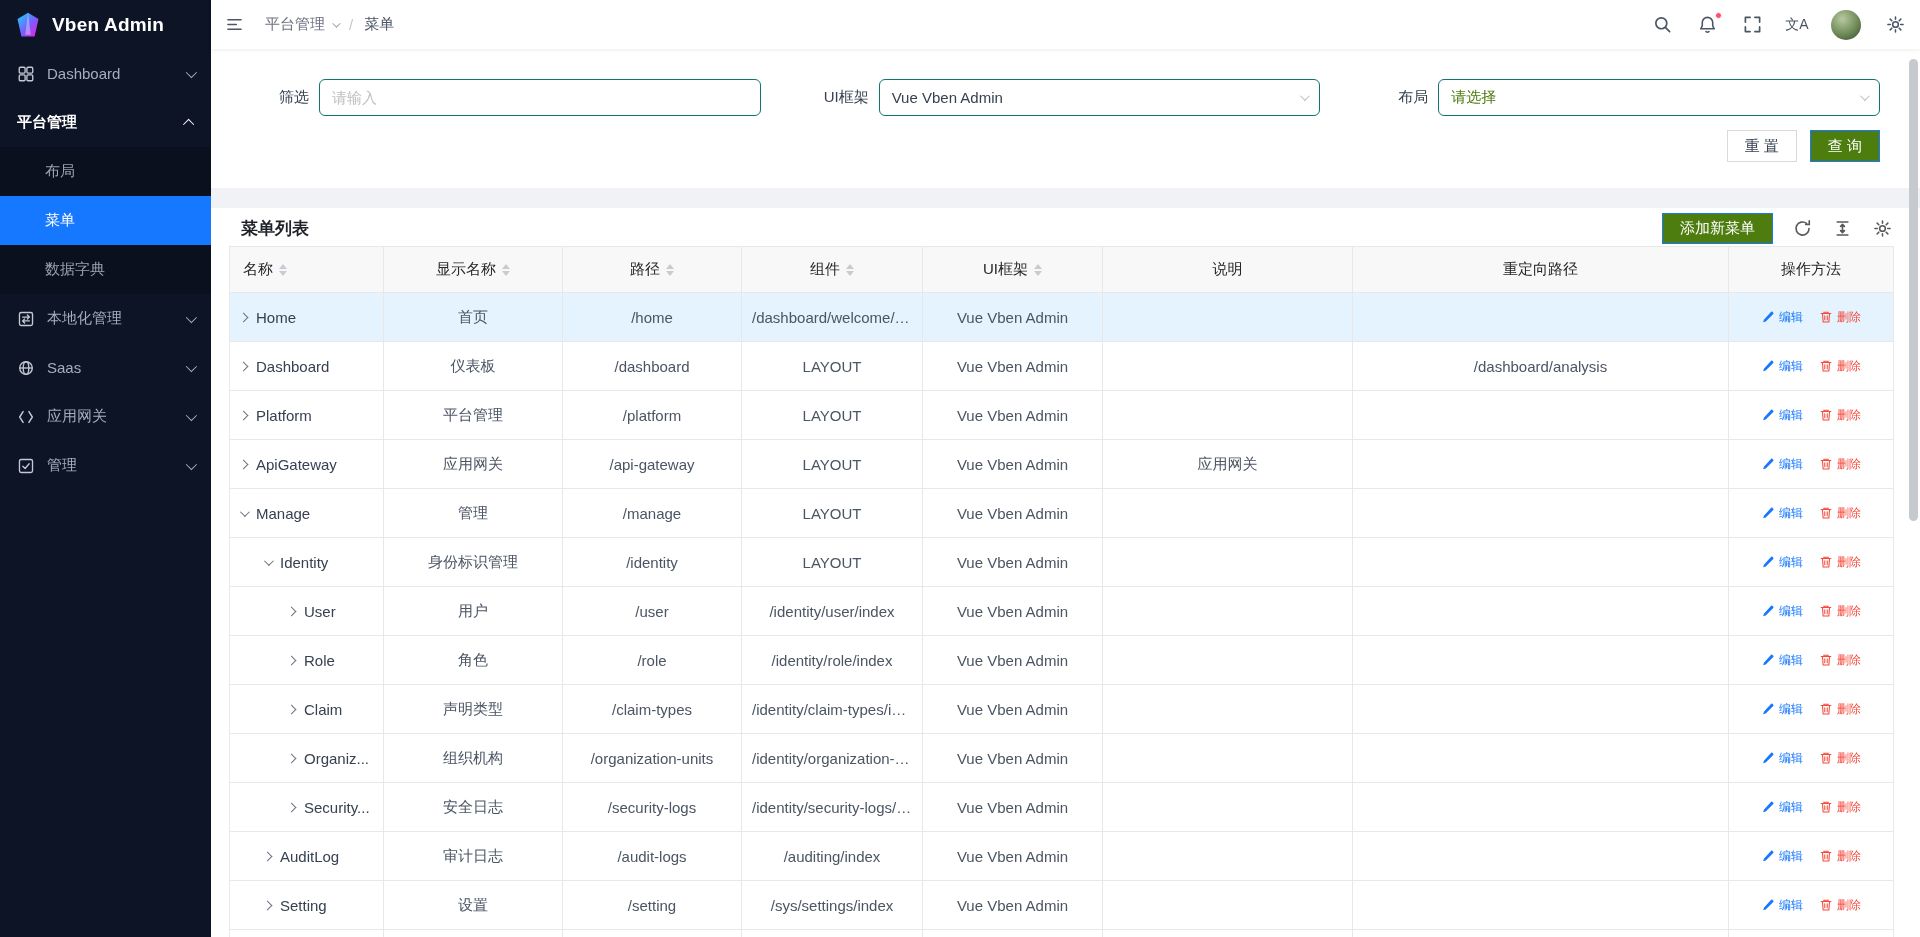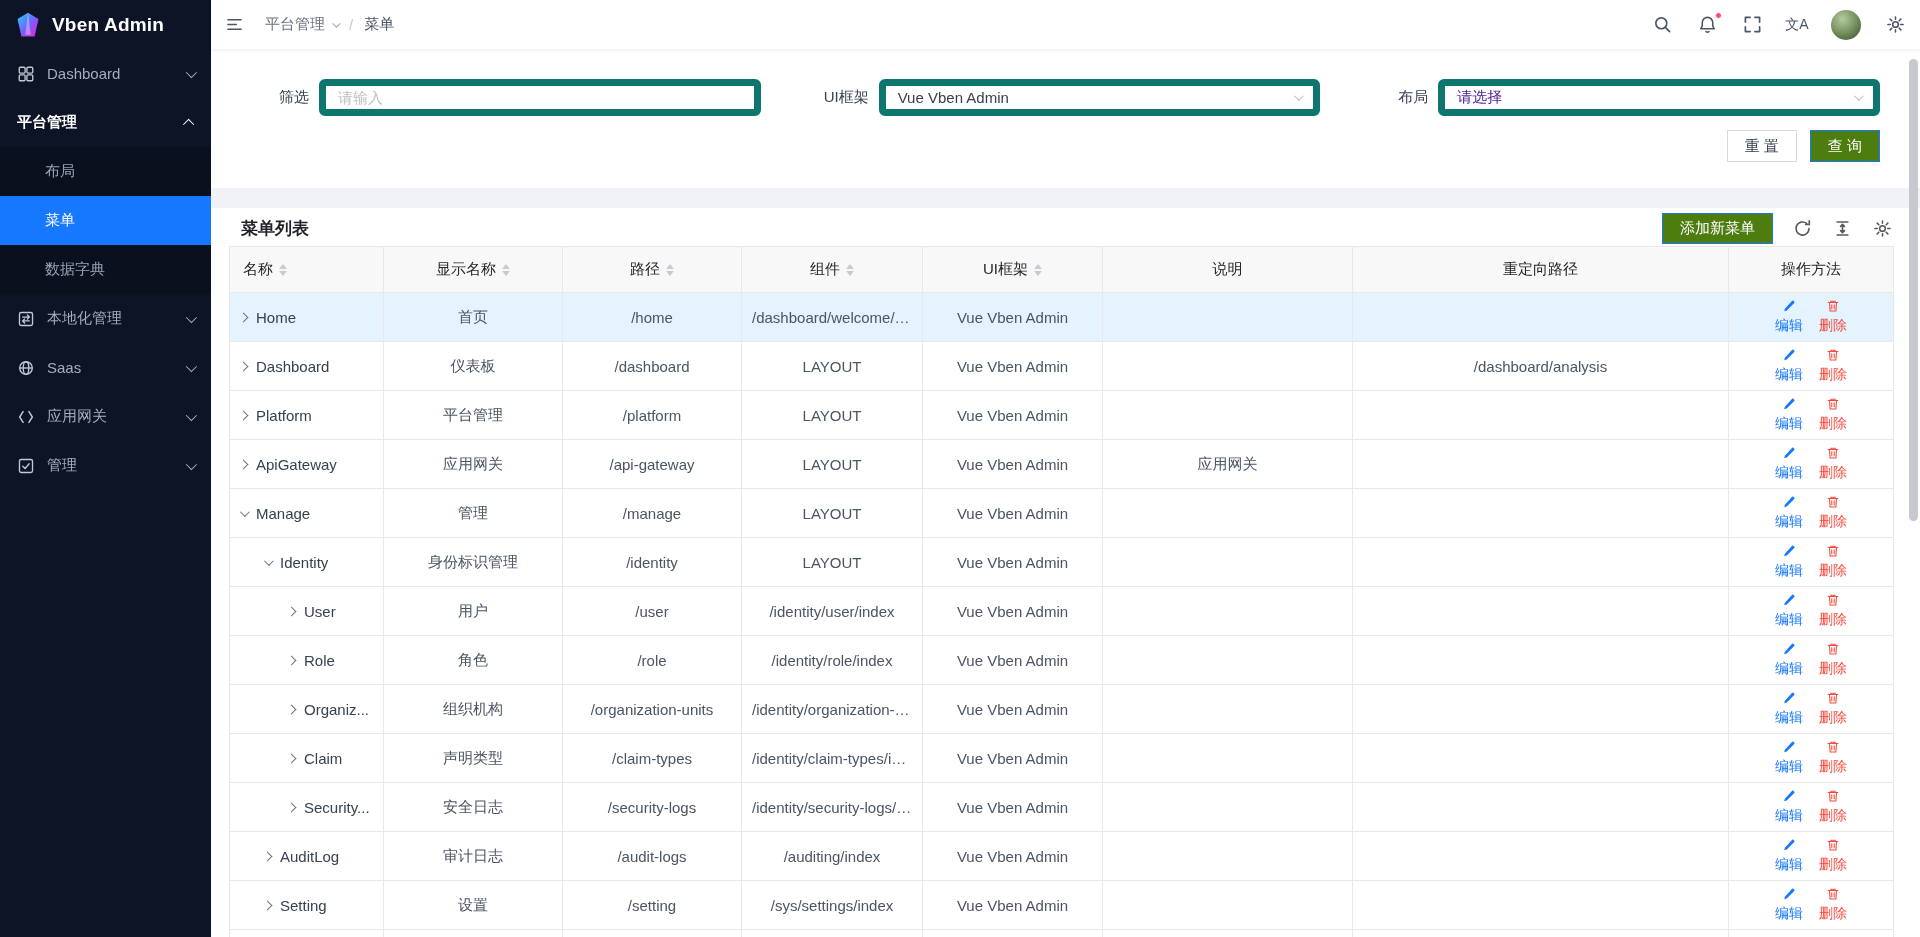--- a/index.html
+++ b/index.html
@@ -44,26 +44,26 @@
   .avatar { width:30px; height:30px; border-radius:50%; cursor:pointer; flex-shrink:0;
     background:radial-gradient(circle at 38% 30%, #b7c9a0, #6f8a57 55%, #31492f 100%); }
 
   .content { flex:1; display:flex; flex-direction:column; overflow:hidden; }
 
   
   .filter-card { background:#fff; padding:30px 40px 26px 40px; }
   .filter-grid { display:grid; grid-template-columns:1fr 1fr 1fr; column-gap:50px; }
   .field { display:flex; align-items:center; gap:10px; }
   .field-label { min-width:58px; text-align:right; font-size:15px; color:#374151; flex-shrink:0; }
-  .control { flex:1; height:37px; border:7px solid #0f766e; border-radius:6px; background:#fff;
+  .control { flex:1; height:37px; border:1px solid #0f766e; border-radius:6px; background:#fff;
     font-size:15px; color:#374151; padding:10px 12px; display:flex; align-items:center; }
   input.control { width:100%; outline:none; }
   input.control::placeholder { color:#bfbfbf; }
   .control.select { justify-content:space-between; cursor:pointer; }
-  .control .placeholder { color:#4c1d95;text-align:center; }
+  .control .placeholder { color:#4d7c0f;text-align:center; }
   .sel-caret { width:7px; height:7px; border-right:1.4px solid #bfbfbf; border-bottom:1.4px solid #bfbfbf;
     transform:rotate(45deg) translateY(-2px); }
   .filter-actions { display:flex; justify-content:flex-end; gap:13px; margin-top:14px; }
   .btn { height:32px; padding:0 17px; border-radius:0; font-size:15px; display:inline-flex;
     align-items:center; cursor:pointer; font-family:inherit; }
   .btn-default { background:#fff; border:1px solid #d9d9d9; color:#374151; }
   .btn-primary { background:#4d7c0f; border:1px solid #1677ff; color:#fff; }
 
   .card-gap { height:20px; }
 
@@ -87,21 +87,21 @@
   .caret-dn { width:0; height:0; border-left:4px solid transparent; border-right:4px solid transparent;
     border-top:5px solid #c8cbd1; }
   tr.highlight td { background:#e4f3fd; }
   td.name-cell { text-align:left; color:#374151; }
   .name-inner { display:flex; align-items:center; gap:9px; }
   .rchev { width:7px; height:7px; border-right:1.5px solid #6b7280; border-bottom:1.5px solid #6b7280;
     display:inline-block; cursor:pointer; flex-shrink:0; }
   .rchev.right { transform:rotate(-45deg); }
   .rchev.down { transform:rotate(45deg) translateY(-2px); }
   .actions { display:flex; align-items:center; justify-content:center; gap:16px; }
-  .link { display:inline-flex; align-items:center; gap:4px; cursor:pointer; text-decoration:none; font-size:14px;flex-direction:column; }
+  .link { display:inline-flex; align-items:center; gap:4px; cursor:pointer; text-decoration:none; font-size:12px; }
   .link svg { width:14px; height:14px; }
   .link.edit { color:#1677ff; }
   .link.del { color:#f5483b; }
 
   
   .scrollbar { position:fixed; top:53px; right:1px; bottom:4px; width:10px; }
   .scrollbar .thumb { width:9px; height:462px; margin-top:6px; border-radius:5px; background:#c6c9ce; }
 </style>
 </head>
 <body>
@@ -596,56 +596,56 @@
                       </svg>
                       <span>删除</span>
                     </a>
                   </div>
                 </td>
               </tr>
               <tr>
                 <td class="name-cell">
                   <div class="name-inner" style="padding-left: 48px;">
                     <span class="rchev right"></span>
+                    <span>Claim</span>
+                  </div>
+                </td>
+                <td>声明类型</td>
+                <td>/claim-types</td>
+                <td>/identity/claim-types/in...</td>
+                <td>Vue Vben Admin</td>
+                <td></td>
+                <td></td>
+                <td>
+                  <div class="actions">
+                    <a class="link edit">
+                      <svg viewBox="0 0 16 16" fill="currentColor">
+                        <path d="M11.6 2.1a1 1 0 0 1 1.4 0l1 1a1 1 0 0 1 0 1.4l-8.6 8.6-2.9.8.8-2.9 8.3-8.9zM10.4 4.2l1.5 1.5"></path>
+                      </svg>
+                      <span>编辑</span>
+                    </a>
+                    <a class="link del">
+                      <svg viewBox="0 0 16 16" fill="none" stroke="currentColor" stroke-width="1.2" stroke-linecap="round">
+                        <path d="M2.5 4h11M5.6 4V2.6h4.8V4M4 4l.7 9.6h6.6L12 4M6.6 6.6v4.6M9.4 6.6v4.6"></path>
+                      </svg>
+                      <span>删除</span>
+                    </a>
+                  </div>
+                </td>
+              </tr>
+              <tr>
+                <td class="name-cell">
+                  <div class="name-inner" style="padding-left: 48px;">
+                    <span class="rchev right"></span>
                     <span>Organiz...</span>
                   </div>
                 </td>
                 <td>组织机构</td>
                 <td>/organization-units</td>
                 <td>/identity/organization-u...</td>
-                <td>Vue Vben Admin</td>
-                <td></td>
-                <td></td>
-                <td>
-                  <div class="actions">
-                    <a class="link edit">
-                      <svg viewBox="0 0 16 16" fill="currentColor">
-                        <path d="M11.6 2.1a1 1 0 0 1 1.4 0l1 1a1 1 0 0 1 0 1.4l-8.6 8.6-2.9.8.8-2.9 8.3-8.9zM10.4 4.2l1.5 1.5"></path>
-                      </svg>
-                      <span>编辑</span>
-                    </a>
-                    <a class="link del">
-                      <svg viewBox="0 0 16 16" fill="none" stroke="currentColor" stroke-width="1.2" stroke-linecap="round">
-                        <path d="M2.5 4h11M5.6 4V2.6h4.8V4M4 4l.7 9.6h6.6L12 4M6.6 6.6v4.6M9.4 6.6v4.6"></path>
-                      </svg>
-                      <span>删除</span>
-                    </a>
-                  </div>
-                </td>
-              </tr>
-              <tr>
-                <td class="name-cell">
-                  <div class="name-inner" style="padding-left: 48px;">
-                    <span class="rchev right"></span>
-                    <span>Claim</span>
-                  </div>
-                </td>
-                <td>声明类型</td>
-                <td>/claim-types</td>
-                <td>/identity/claim-types/in...</td>
                 <td>Vue Vben Admin</td>
                 <td></td>
                 <td></td>
                 <td>
                   <div class="actions">
                     <a class="link edit">
                       <svg viewBox="0 0 16 16" fill="currentColor">
                         <path d="M11.6 2.1a1 1 0 0 1 1.4 0l1 1a1 1 0 0 1 0 1.4l-8.6 8.6-2.9.8.8-2.9 8.3-8.9zM10.4 4.2l1.5 1.5"></path>
                       </svg>
                       <span>编辑</span>

